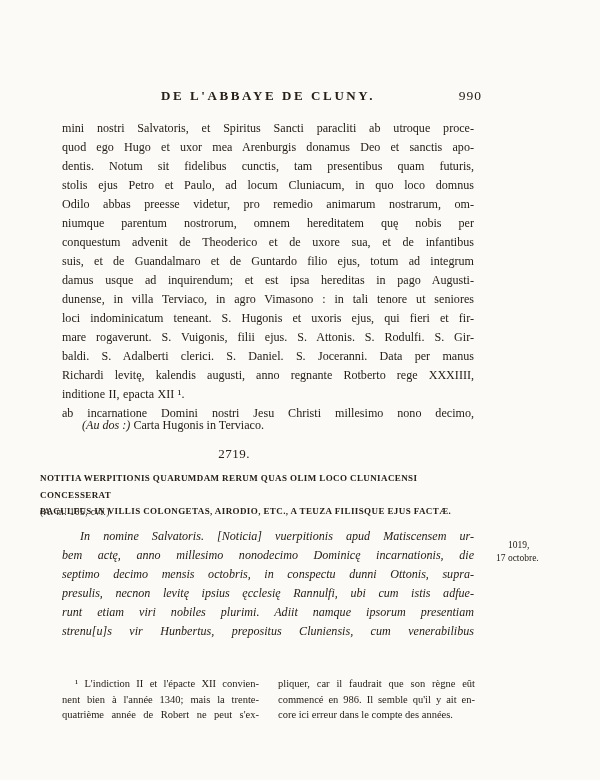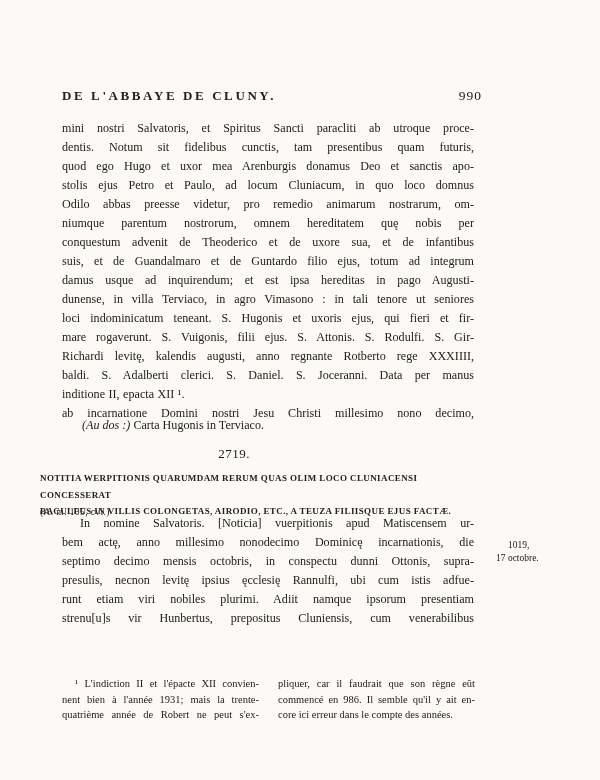--- a/index.html
+++ b/index.html
@@ -18,42 +18,42 @@
     overflow: hidden;
   }
   
   .running-header {
     position: absolute;
     top: 88px; left: 62px; width: 412px;
     height: 18px;
   }
   .header-title {
     display: block;
-    text-align: left;
+    text-align: center;
     font-size: 13px;
     font-weight: bold;
     letter-spacing: 2.6px;
   }
   .page-number {
     position: absolute;
     top: 0; right: -8px;
     font-size: 13.5px;
     letter-spacing: 1px;
   }
   
   .charter-text {
     position: absolute;
     left: 62px; width: 412px;
     font-size: 12.1px;
     line-height: 19px;
     word-spacing: 0.5px;
     margin-top: 7px;
   }
   .charter-1 { top: 112px; }
-  .charter-2 { top: 507px; }
+  .charter-2 { top: 520px; font-style: italic; }
   .ln { height: 19px; overflow: hidden; white-space: nowrap; }
   .j  { text-align: justify; white-space: normal; }
   .j::after { content: ""; display: inline-block; width: 100%; height: 0; }
   .indent { text-indent: 18px; }
   .au-dos-line {
     position: absolute;
     top: 416px; left: 62px; width: 412px;
     font-size: 12.1px; line-height: 19px;
   }
   .au-dos-line { text-indent: 20px; }
@@ -106,33 +106,33 @@
 
 <div class="page">
 
   <div class="running-header">
     <span class="header-title">DE L'ABBAYE DE CLUNY.</span>
     <span class="page-number">990</span>
   </div>
 
   <div class="charter-text charter-1">
     <div class="ln j">mini nostri Salvatoris, et Spiritus Sancti paracliti ab utroque proce-</div>
+    <div class="ln j">quod ego Hugo et uxor mea Arenburgis donamus Deo et sanctis apo-</div>
     <div class="ln j">dentis. Notum sit fidelibus cunctis, tam presentibus quam futuris,</div>
-    <div class="ln j">quod ego Hugo et uxor mea Arenburgis donamus Deo et sanctis apo-</div>
     <div class="ln j">stolis ejus Petro et Paulo, ad locum Cluniacum, in quo loco domnus</div>
     <div class="ln j">Odilo abbas preesse videtur, pro remedio animarum nostrarum, om-</div>
     <div class="ln j">niumque parentum nostrorum, omnem hereditatem quę nobis per</div>
     <div class="ln j">conquestum advenit de Theoderico et de uxore sua, et de infantibus</div>
     <div class="ln j">suis, et de Guandalmaro et de Guntardo filio ejus, totum ad integrum</div>
     <div class="ln j">damus usque ad inquirendum; et est ipsa hereditas in pago Augusti-</div>
     <div class="ln j">dunense, in villa Terviaco, in agro Vimasono : in tali tenore ut seniores</div>
     <div class="ln j">loci indominicatum teneant. S. Hugonis et uxoris ejus, qui fieri et fir-</div>
     <div class="ln j">mare rogaverunt. S. Vuigonis, filii ejus. S. Attonis. S. Rodulfi. S. Gir-</div>
+    <div class="ln j">baldi. S. Adalberti clerici. S. Daniel. S. Joceranni. Data per manus</div>
     <div class="ln j">Richardi levitę, kalendis augusti, anno regnante Rotberto rege XXXIIII,</div>
-    <div class="ln j">baldi. S. Adalberti clerici. S. Daniel. S. Joceranni. Data per manus</div>
     <div class="ln">inditione II, epacta XII ¹.</div>
     <div class="ln j">ab incarnatione Domini nostri Jesu Christi millesimo nono decimo,</div>
   </div>
 
   <div class="au-dos-line">
     <span class="au-dos-label">(Au dos :)</span><span> Carta Hugonis in Terviaco.</span>
   </div>
 
   <div class="charter-number">2719.</div>
 
@@ -152,21 +152,21 @@
     <div class="ln j">strenu[u]s vir Hunbertus, prepositus Cluniensis, cum venerabilibus</div>
   </div>
 
   <div class="margin-note">
     <div class="mline-0">1019,</div>
     <div class="mline-1">17 octobre.</div>
   </div>
 
   <div class="footnote footnote-left">
     <div class="ln j fn-indent">¹ L'indiction II et l'épacte XII convien-</div>
-    <div class="ln j">nent bien à l'année 1931; mais la trente-</div>
+    <div class="ln j">nent bien à l'année 1340; mais la trente-</div>
     <div class="ln j">quatrième année de Robert ne peut s'ex-</div>
   </div>
 
   <div class="footnote footnote-right">
     <div class="ln j">pliquer, car il faudrait que son règne eût</div>
     <div class="ln j">commencé en 986. Il semble qu'il y ait en-</div>
     <div class="ln">core ici erreur dans le compte des années.</div>
   </div>
 
 </div>

